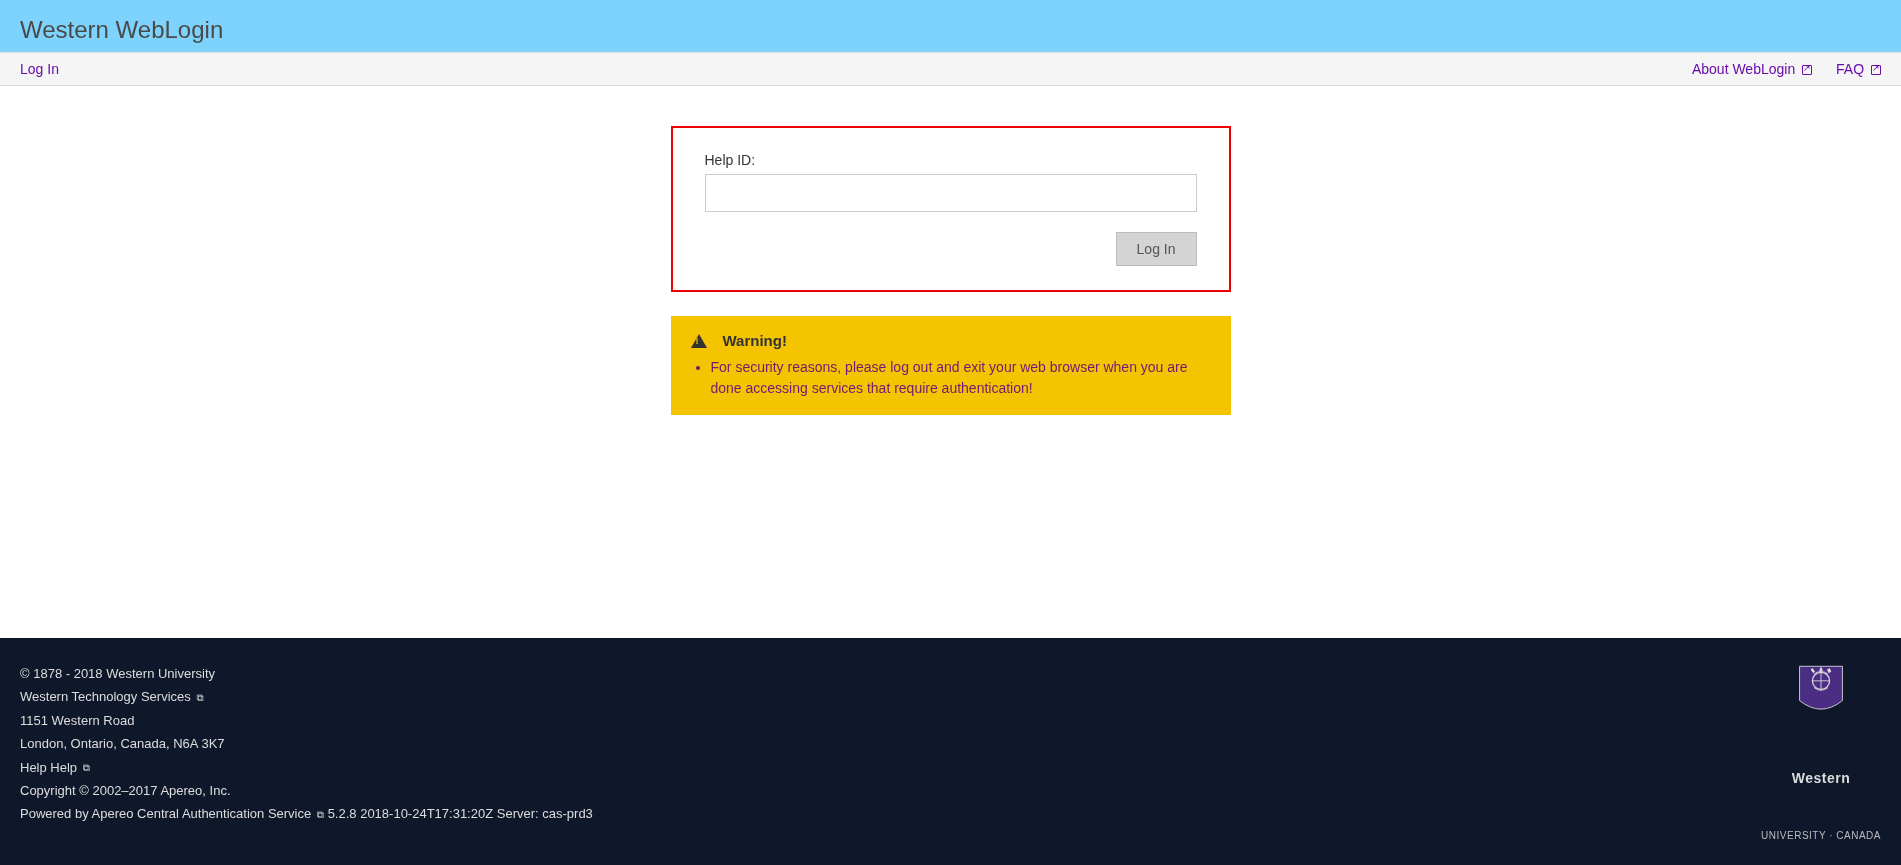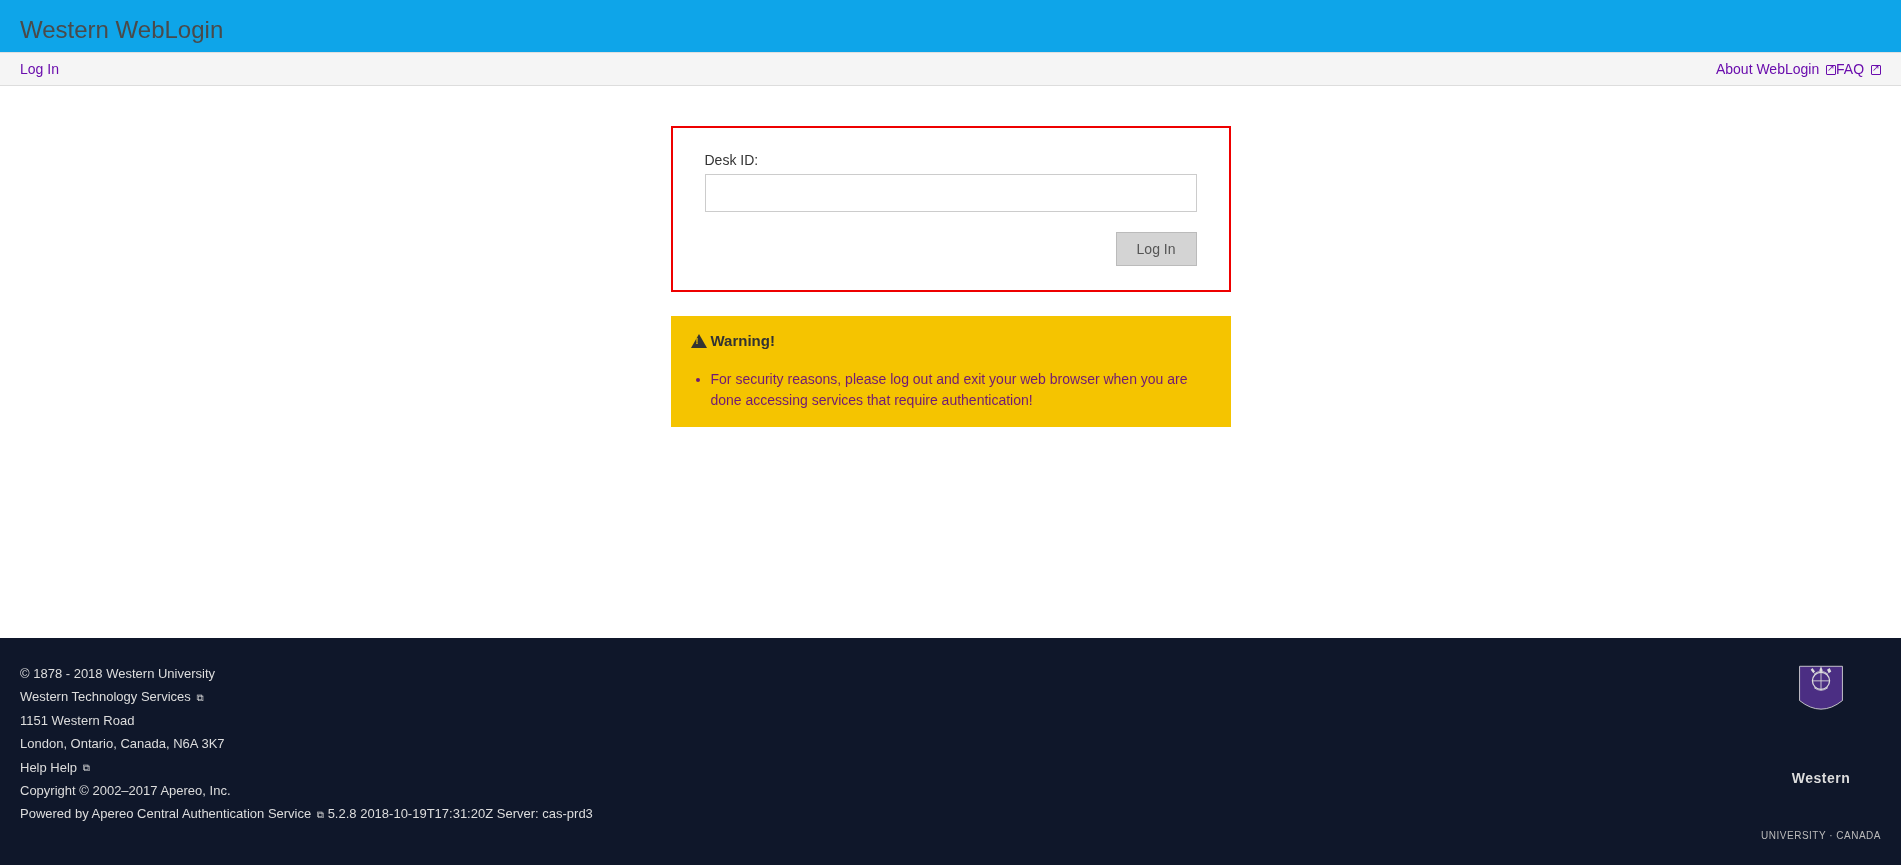--- a/index.html
+++ b/index.html
@@ -14,21 +14,21 @@
       background: #fff;
       color: #333;
       min-height: 865px;
       display: flex;
       flex-direction: column;
     }
 
     
     .site-header {
       padding: 16px 20px 8px 20px;
-      background: #0ea5e9;
+      background: #7dd3fc;
       border-bottom: 1px solid #e0e0e0;
     }
 
     .site-title {
       font-size: 24px;
       font-weight: normal;
       color: #4a4a4a;
       margin-bottom: 0;
     }
 
@@ -44,20 +44,21 @@
 
     .nav-left a,
     .nav-right a {
       color: #6a0dad;
       text-decoration: none;
       font-size: 14px;
     }
 
     .nav-right {
       display: flex;
+      gap: 24px;
     }
 
     .ext-link-icon {
       display: inline-block;
       width: 10px;
       height: 10px;
       border: 1.5px solid #6a0dad;
       border-radius: 1px;
       position: relative;
       margin-left: 3px;
@@ -133,24 +134,24 @@
       width: 560px;
       background: #f5c400;
       padding: 16px 20px;
       margin-top: 24px;
     }
 
     .warning-title {
       font-weight: bold;
       font-size: 15px;
       color: #333;
-      margin-bottom: 20px;
+      margin-bottom: 8px;
       display: flex;
       align-items: center;
-      gap: 4px;
+      gap: 16px;
     }
 
     .warning-icon {
       display: inline-block;
       width: 0;
       height: 0;
       border-left: 8px solid transparent;
       border-right: 8px solid transparent;
       border-bottom: 14px solid #333;
       position: relative;
@@ -253,21 +254,21 @@
       <span>FAQ</span>
       <span class="ext-link-icon"></span>
     </a>
   </div>
 </nav>
 
 <main class="main-content">
 
   <div class="login-form-container">
     <div class="form-group">
-      <label>Desk ID:</label>
+      <label>Help ID:</label>
       <input type="text" autocomplete="username" placeholder="" style="">
     </div>
     <div class="form-actions">
       <button class="login-btn">Log In</button>
     </div>
   </div>
 
   <div class="warning-box">
     <div class="warning-title">
       <span class="warning-icon"></span>
@@ -296,21 +297,21 @@
         <span>Help Help</span>
         <span class="footer-ext-icon">⧉</span>
       </a>
     </div>
     <div>Copyright © 2002–2017 Apereo, Inc.</div>
     <div>
       <a href="#">
         <span>Powered by Apereo Central Authentication Service</span>
         <span class="footer-ext-icon">⧉</span>
       </a>
-      <span>5.2.8 2018-10-19T17:31:20Z Server: cas-prd3</span>
+      <span>5.2.8 2018-10-24T17:31:20Z Server: cas-prd3</span>
     </div>
   </div>
 
   <div class="footer-right">
 
     <svg class="western-shield" viewBox="0 0 60 70" xmlns="http://www.w3.org/2000/svg">
 
       <path d="M5,5 H55 V45 Q30,65 5,45 Z" fill="#4b2e83" stroke="#ddd" stroke-width="1"></path>
 
       <circle cx="30" cy="22" r="10" fill="none" stroke="#ddd" stroke-width="1.5"></circle>

